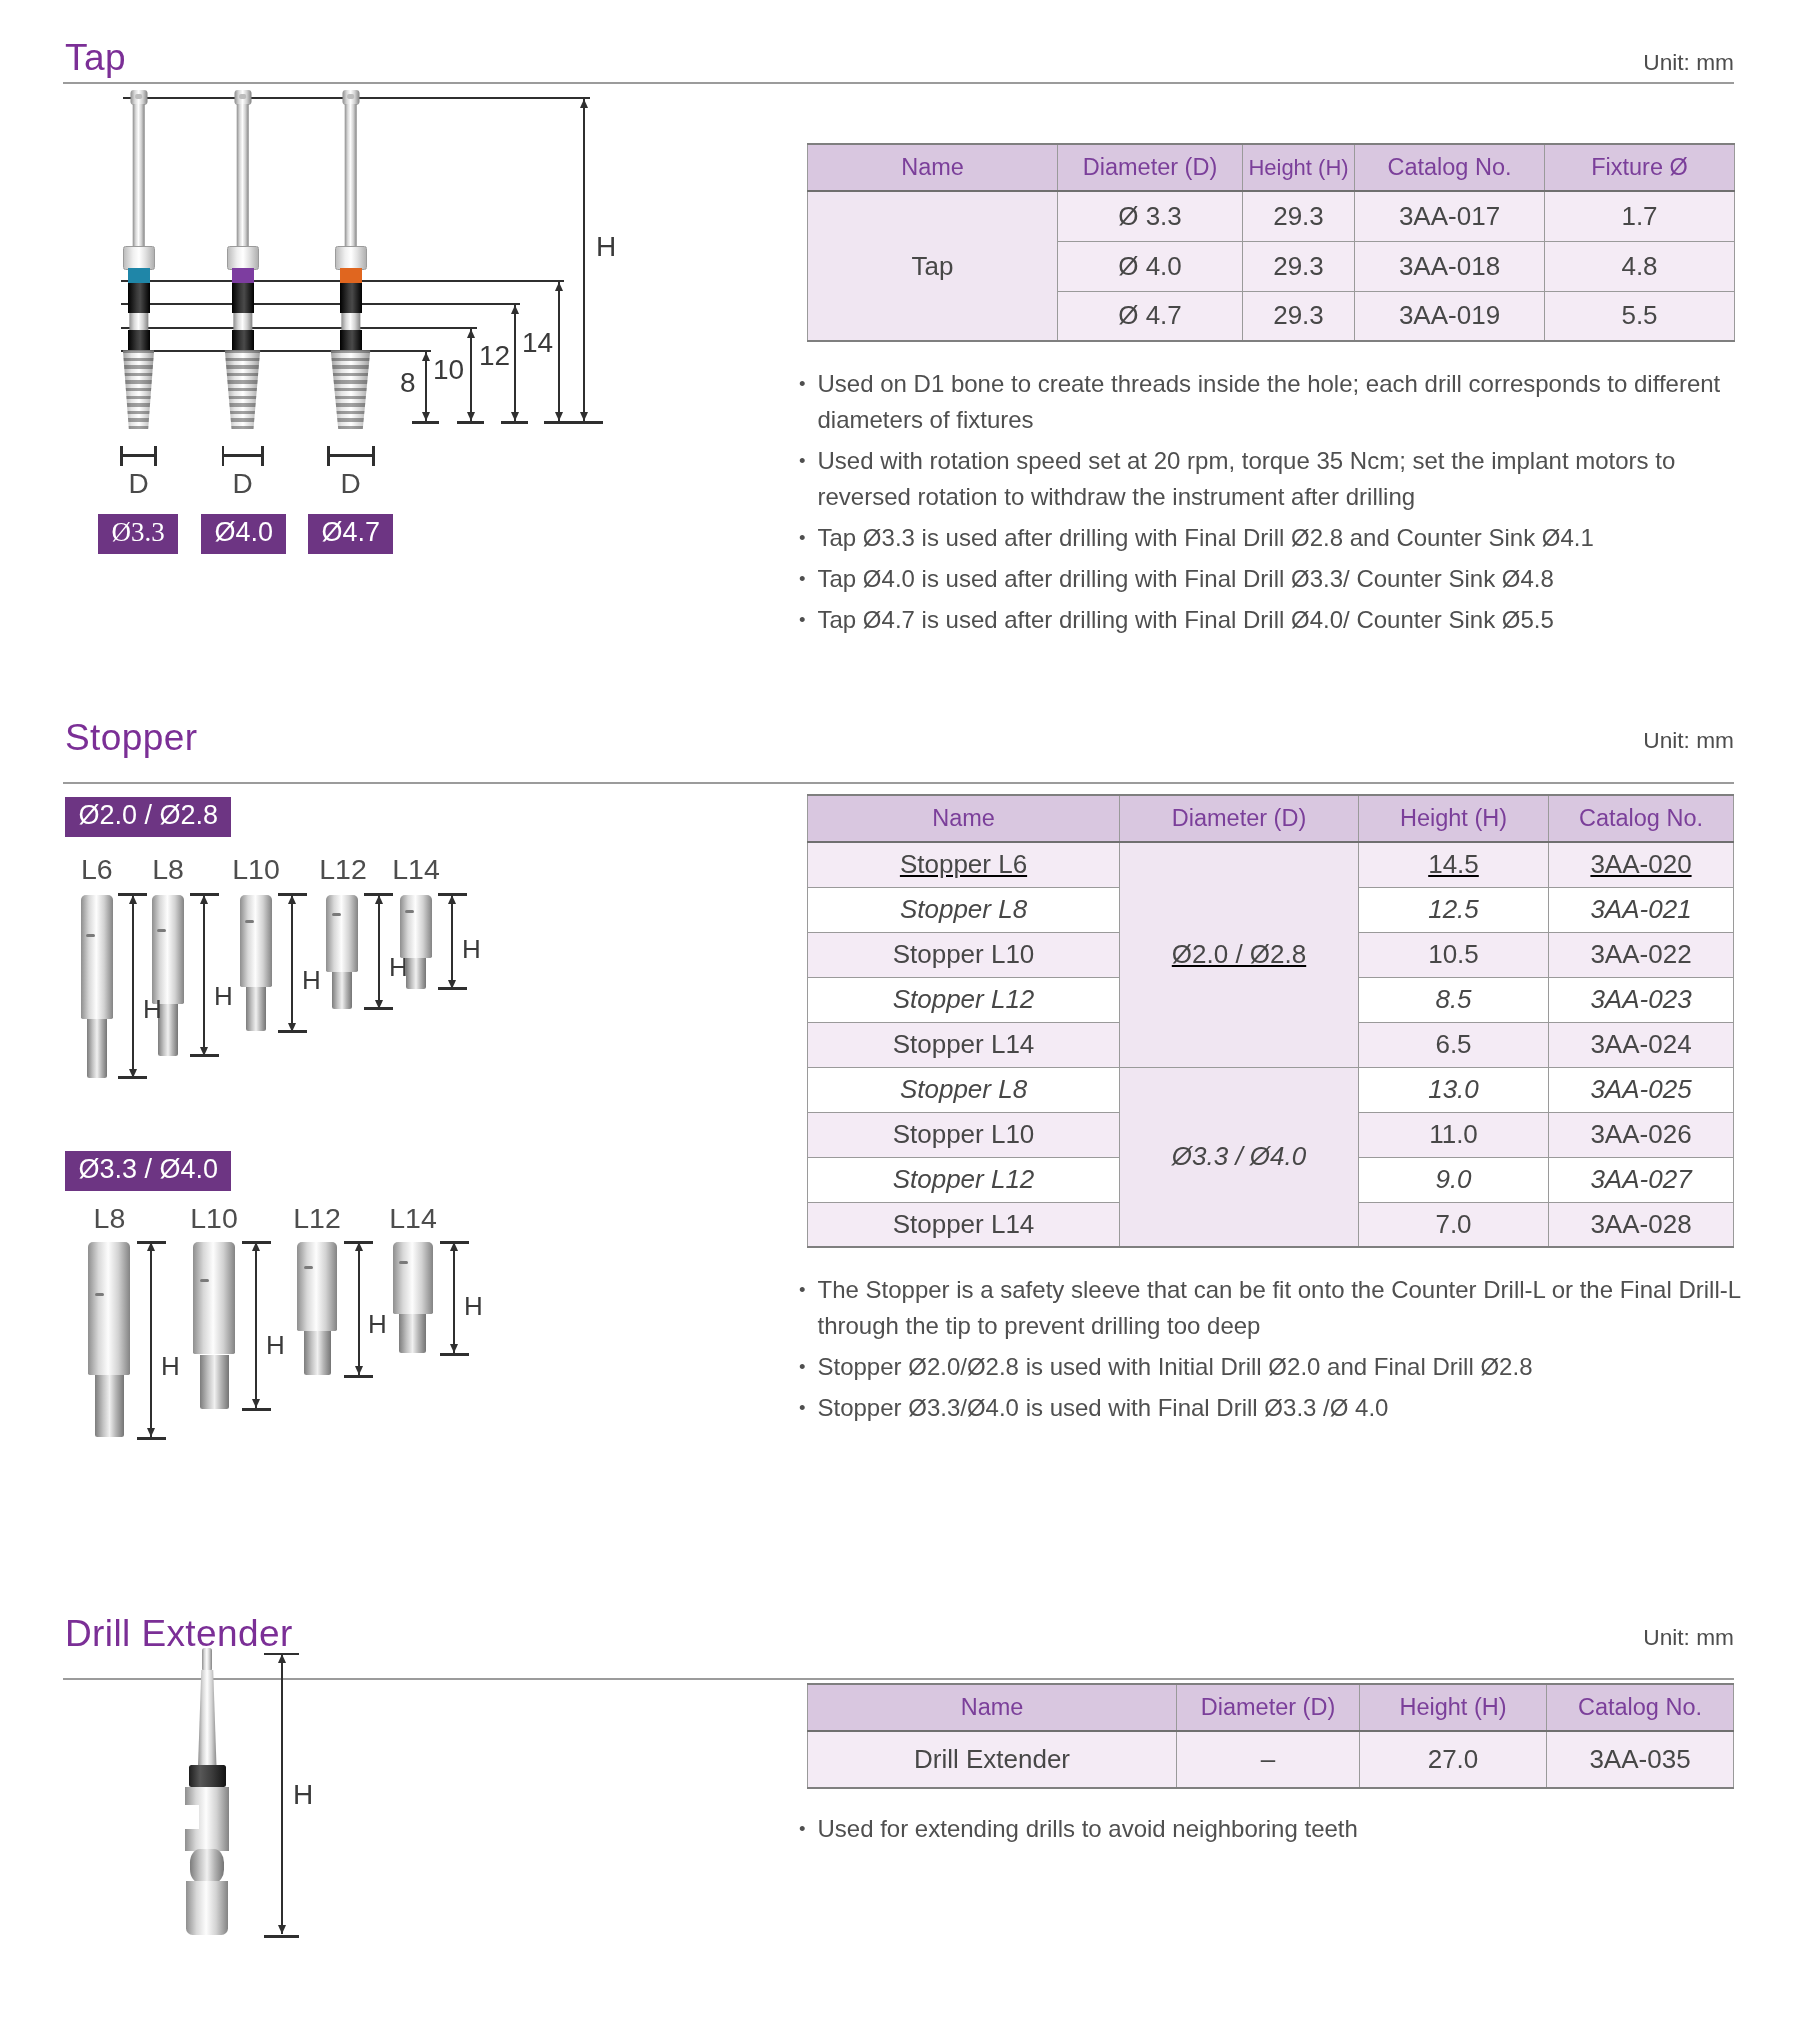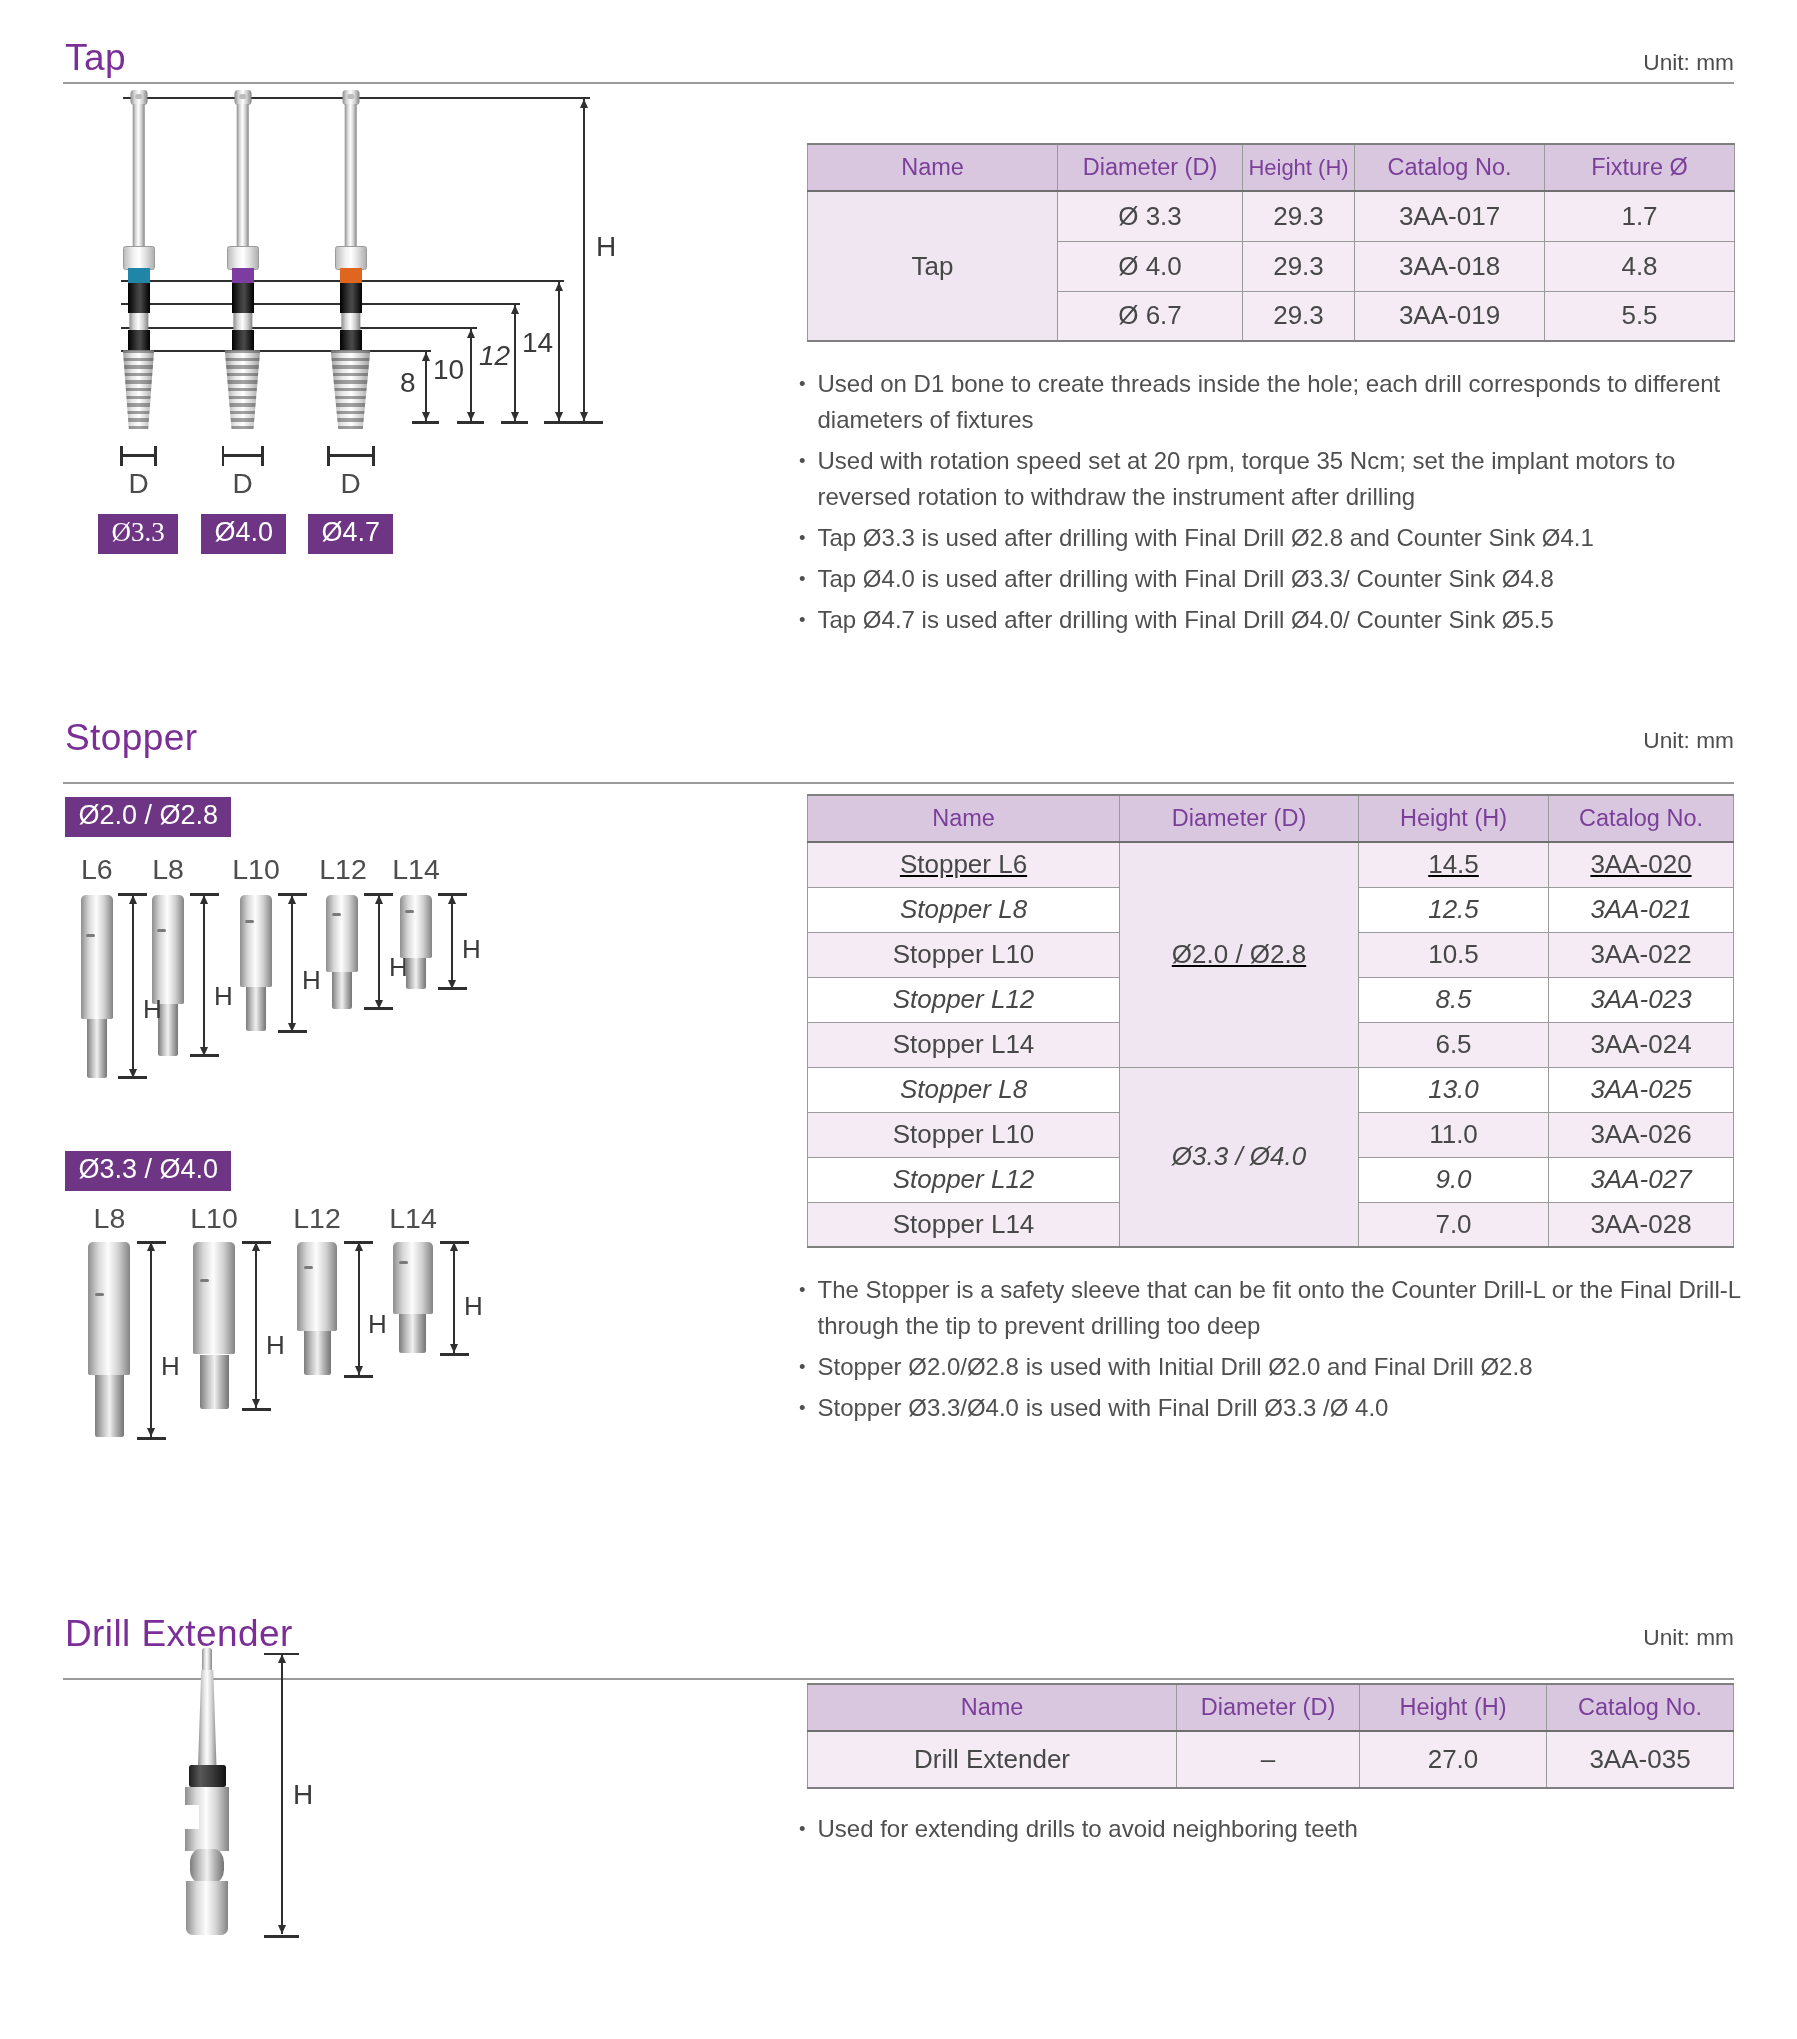--- a/index.html
+++ b/index.html
@@ -164,21 +164,21 @@
     <div class="vdim" style="left:354px;top:265px;height:69px;"></div>
 
     <div class="tick" style="left:341px;top:334px;width:27px;"></div>
     <div class="tick" style="left:386px;top:334px;width:27px;"></div>
     <div class="tick" style="left:430px;top:334px;width:27px;"></div>
     <div class="tick" style="left:473px;top:334px;width:59px;"></div>
 
     <div class="dimlabel" style="left:525px;top:144px;">H</div>
     <div class="dimlabel" style="left:329px;top:280px;">8</div>
     <div class="dimlabel" style="left:362px;top:267px;">10</div>
-    <div class="dimlabel" style="left:408px;top:253px;font-style:italic;">12</div>
+    <div class="dimlabel" style="left:408px;top:253px;">12</div>
     <div class="dimlabel" style="left:451px;top:240px;">14</div>
   </div>
 
   <div class="badge" style="left:98px;top:514px;font-family:Liberation Serif, serif;">Ø3.3</div>
   <div class="badge" style="left:201px;top:514px;">Ø4.0</div>
   <div class="badge" style="left:308px;top:514px;">Ø4.7</div>
 
   <table class="spec" style="left:807px;top:143px;width:926px;">
     <colgroup>
         <col style="width:250px">
@@ -202,21 +202,21 @@
       <td>3AA-017</td>
       <td>1.7</td>
     </tr>
     <tr class="pink" style="height:50px;">
       <td>Ø 4.0</td>
       <td>29.3</td>
       <td>3AA-018</td>
       <td>4.8</td>
     </tr>
     <tr class="pink" style="height:50px;">
-      <td>Ø 6.7</td>
+      <td>Ø 4.7</td>
       <td>29.3</td>
       <td>3AA-019</td>
       <td>5.5</td>
     </tr>
   </tbody>
     </table>
 
   <div class="notes" style="left:799px;top:366px;">
     <div class="note">
         <span class="b">•</span>

